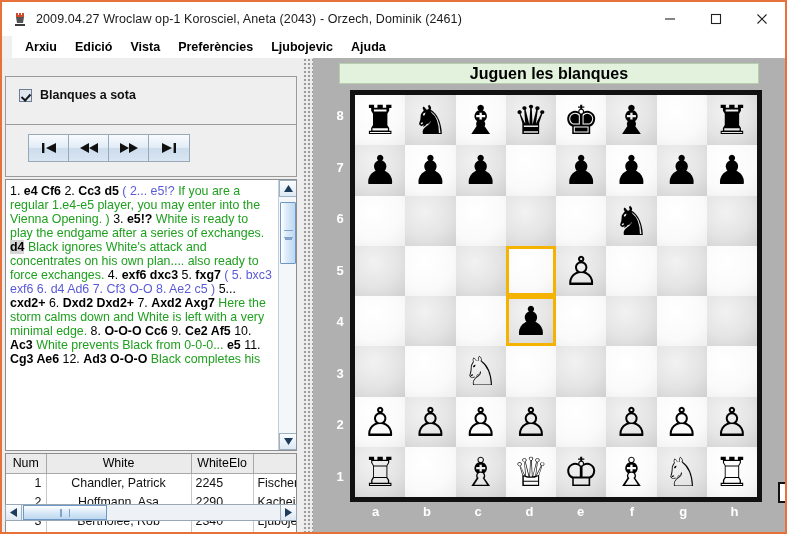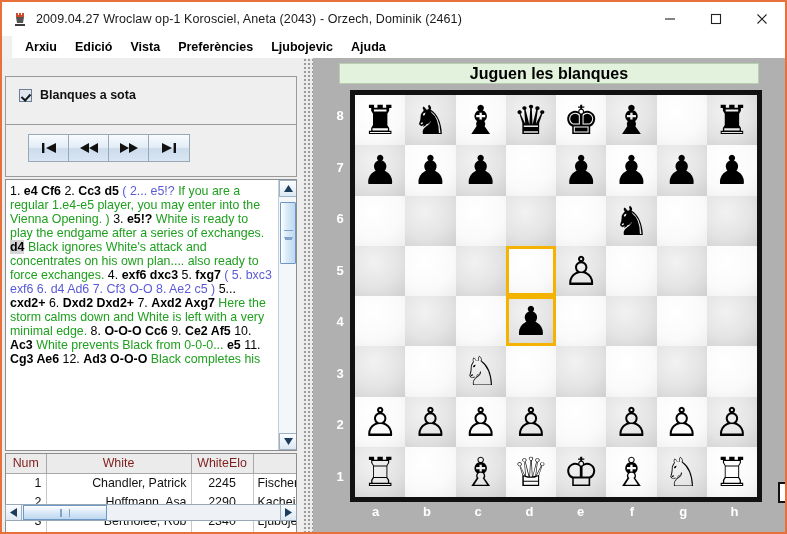--- a/index.html
+++ b/index.html
@@ -196,37 +196,37 @@
     border-collapse: collapse;
     width: 340px;
     font-size: 12.4px;
     table-layout: fixed;
   }
   table.games th {
     background: #ebebeb;
     border-right: 1px solid #a8a8a8;
     border-bottom: 1px solid #a8a8a8;
     font-weight: normal;
-    color: #7f1d1d;
+    color: #000000;
     height: 19px;
     padding: 0 4px;
     text-align: center;
     white-space: nowrap;
   }
   table.games td {
     border-right: 1px solid #c8c8c8;
     height: 19px;
     padding: 0 4px;
     color: #111;
     white-space: nowrap;
     overflow: hidden;
   }
   .c-num  { width: 40px; text-align: right; }
-  .c-wht  { width: 145px; text-align: right; }
-  .c-elo  { width: 62px; text-align: center; }
+  .c-wht  { width: 145px; text-align: center; }
+  .c-elo  { width: 62px; text-align: left; }
   .c-blk  { width: 93px; text-align: left; }
 
   
   .hscroll-main {
     position: absolute; left: 3px; top: 446px;
     width: 292px; height: 17px;
     background: #eef2f6;
     border: 1px solid #9aa7b4;
     display: flex; align-items: center;
   }

